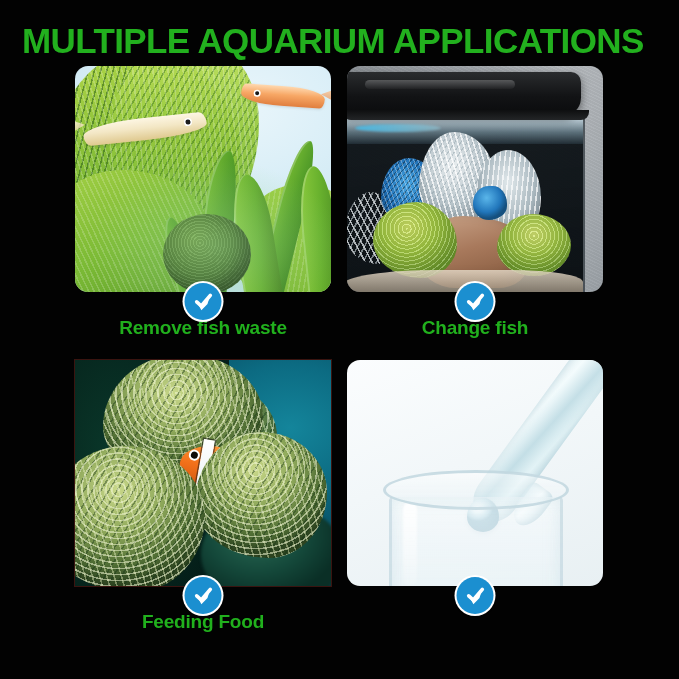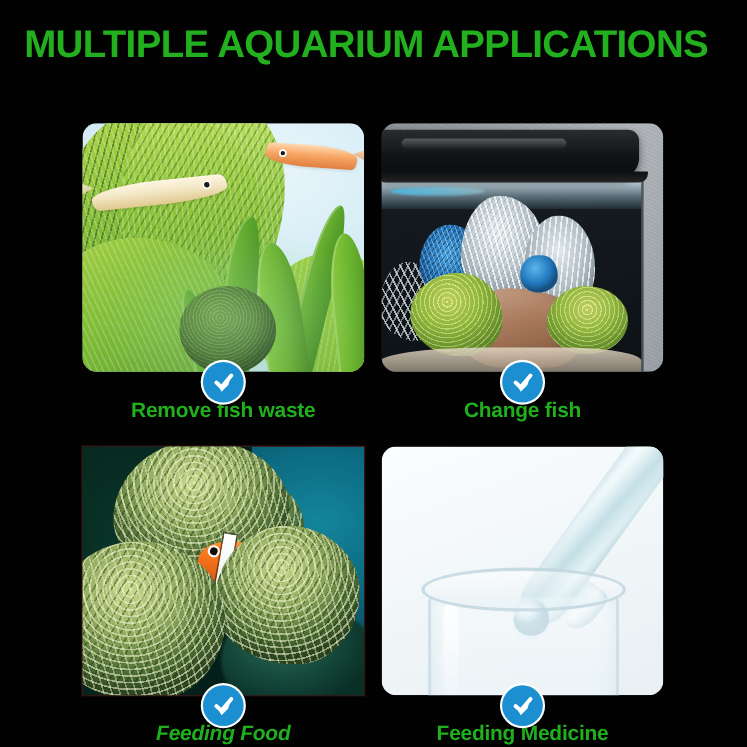--- a/index.html
+++ b/index.html
@@ -39,25 +39,24 @@
   .cards {
     position: absolute;
     left: 0;
     top: 62px;
     width: 679px;
     height: 612px;
   }
   .card {
     position: absolute;
     width: 270px;
-    margin-top: 46px;
   }
   .card.c0 { left: 68px;  top: 4px; }
   .card.c1 { left: 340px; top: 4px; }
-  .card.c2 { left: 68px;  top: 298px; font-style: italic; }
+  .card.c2 { left: 68px;  top: 298px; }
   .card.c3 { left: 340px; top: 298px; }
 
   .thumb-wrap {
     position: relative;
     width: 270px;
     height: 236px;
     display: flex;
     align-items: flex-start;
     justify-content: center;
   }
@@ -573,17 +572,16 @@
             <div class="sc4-beaker-rim"></div>
           </div>
         </div>
         <div class="badge">
           <svg width="22" height="22" viewBox="0 0 22 22" aria-hidden="true">
             <path d="M4.5 11.2 L8.6 15.2 L17.6 4.6 L15.0 13.0 L8.9 19.2 Z" fill="#ffffff"></path>
             <path d="M4.2 10.8 L8.8 15.0 L17.8 4.4" stroke="#ffffff" stroke-width="3.6" fill="none" stroke-linecap="round" stroke-linejoin="round"></path>
           </svg>
         </div>
       </div>
-      <div class="caption">Feeding Medicine</div>
     </div>
 
   </div>
 </div>
 
 </body></html>

